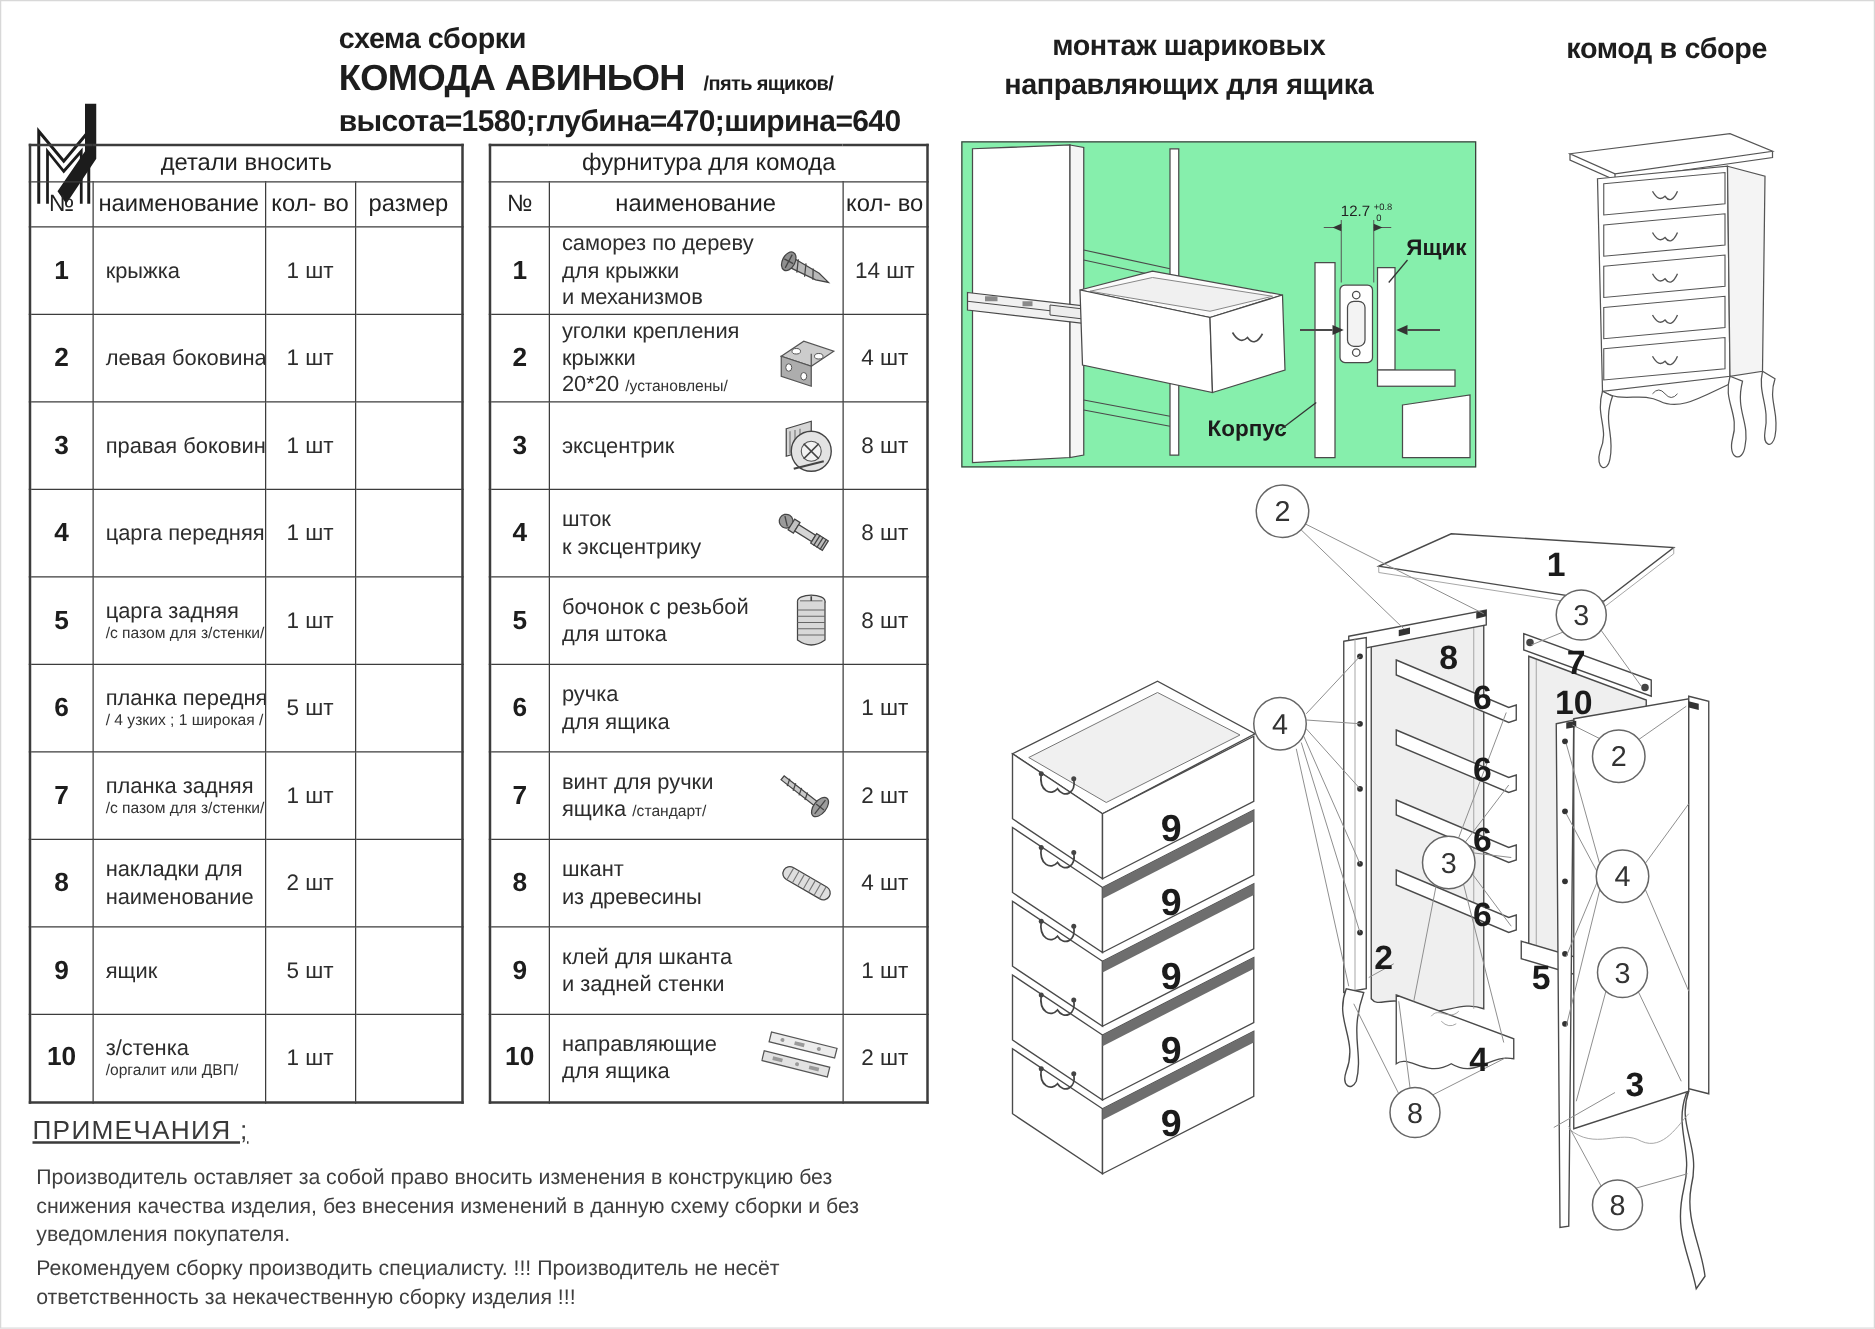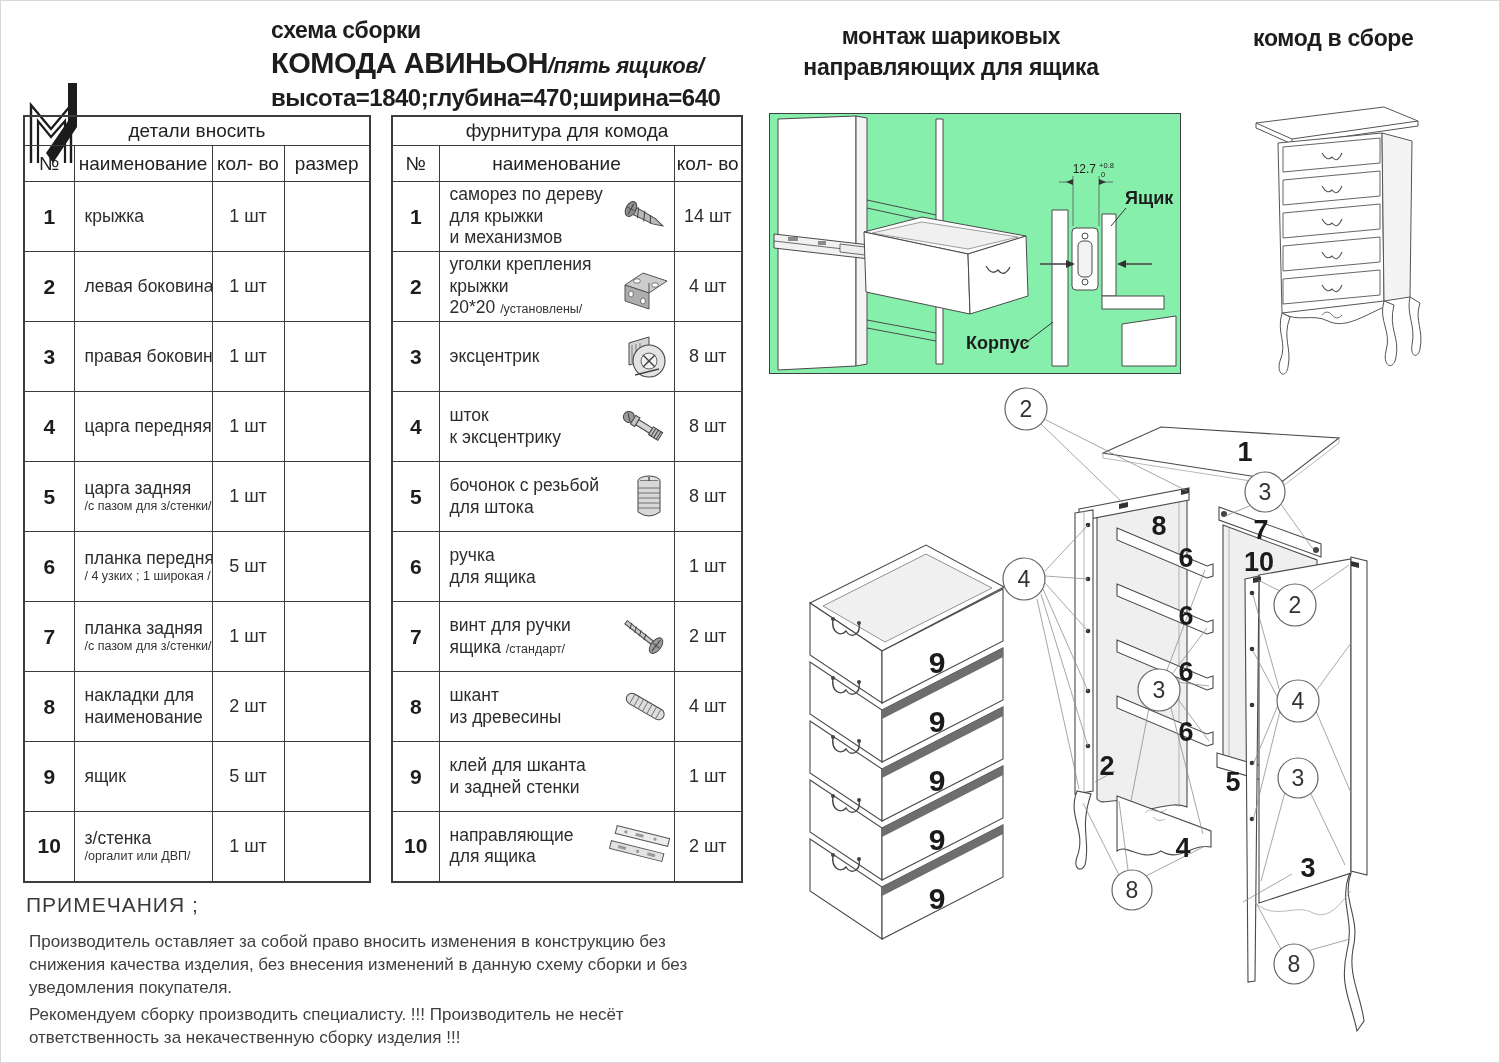--- a/index.html
+++ b/index.html
@@ -5,41 +5,41 @@
   html,body{margin:0;padding:0;background:#e9e9e9;}
   .page{position:relative;width:1500px;height:1063px;background:#ffffff;
         font-family:"Liberation Sans",sans-serif;color:#2b2b2b;overflow:hidden;
         border:1px solid #d8d8d8;box-sizing:border-box;}
   .abs{position:absolute;}
 
   
   .brand-text{font-size:27px;line-height:1.32;font-weight:500;color:#222;letter-spacing:-0.3px;}
   .title-l1{font-size:23px;font-weight:700;letter-spacing:-0.3px;color:#1d1d1d;}
   .title-l2{font-size:29px;font-weight:700;letter-spacing:-0.5px;color:#1d1d1d;margin-top:3px;}
-  .title-l2 .variant{font-size:22px;font-weight:700;margin-left:0;font-style:italic;}
+  .title-l2 .variant{font-size:16px;font-weight:700;margin-left:15px;}
   .title-l3{font-size:24px;font-weight:700;letter-spacing:-0.5px;color:#1d1d1d;margin-top:4px;}
   .h-big{font-size:23px;font-weight:700;letter-spacing:-0.3px;color:#1d1d1d;line-height:1.35;}
 
   
   table{border-collapse:collapse;table-layout:fixed;}
   .ptable{border:2px solid #3c3c3c;}
   .ptable td{border:1.5px solid #3c3c3c;vertical-align:middle;overflow:hidden;}
   .t-title{font-size:19px;text-align:center;height:26px;font-weight:400;color:#222;}
   .t-head td{font-size:19px;text-align:center;height:33px;color:#222;}
   .r{height:70px;}
   .c-num{font-size:21px;font-weight:700;text-align:center;color:#1d1d1d;}
   .c-name{padding-left:10px;position:relative;}
   .nm{font-size:17.5px;line-height:1.22;white-space:nowrap;color:#2d2d2d;}
   .sm{font-size:12.5px;line-height:1.25;white-space:nowrap;color:#333;}
   .sm-inline{font-size:12.5px;color:#333;}
   .c-qty{font-size:18px;text-align:center;white-space:nowrap;color:#2d2d2d;}
   .hw-icon{position:absolute;right:1px;top:50%;transform:translateY(-50%);}
 
   
-  .notes-title{font-size:21px;letter-spacing:1px;color:#3a3a3a;}
+  .notes-title{font-size:21px;letter-spacing:1px;color:#3a3a3a;text-decoration:underline;}
   .notes-p{font-size:17px;line-height:1.34;color:#3f3f3f;width:672px;}
 
   
   .slide-box{border:1.4px solid #3f3f3f;box-sizing:border-box;background:#86efac;}
 
   svg text{font-family:"Liberation Sans",sans-serif;}
   .lbl{font-size:27px;font-weight:700;fill:#1b1b1b;}
   .lbl9{font-size:30px;font-weight:700;fill:#1b1b1b;}
   .bal-t{font-size:23px;font-weight:400;fill:#333;}
   .ld{stroke:#8f8f8f;stroke-width:0.8;}
@@ -56,21 +56,21 @@
     <polyline points="6,92 6,34 26,58 46,34 46,92" fill="none" stroke="#1c1c1c" stroke-width="2.4"></polyline>
     <polyline points="13,92 13,50 26,66 40,50 40,92" fill="none" stroke="#1c1c1c" stroke-width="2.2"></polyline>
     <polygon points="28,92 52,56 52,12 43,12 43,50 21,82" fill="#1c1c1c"></polygon>
   </svg>
 
   <div class="abs" style="left:270px;top:16px">
     <div class="title-l1">схема сборки</div>
     <div class="title-l2">
       <span>КОМОДА  АВИНЬОН</span><span class="variant">/пять ящиков/</span>
     </div>
-    <div class="title-l3">высота=1840;глубина=470;ширина=640</div>
+    <div class="title-l3">высота=1580;глубина=470;ширина=640</div>
   </div>
 
   <div class="abs h-big" style="left:770px;top:20px;width:360px;text-align:center">
     <div>монтаж шариковых</div>
     <div>направляющих для ящика</div>
   </div>
   <div class="abs h-big" style="left:1252px;top:22px">комод в сборе</div>
 
   <table class="abs ptable" style="left:22px;top:114px;width:346px">
     <colgroup>

